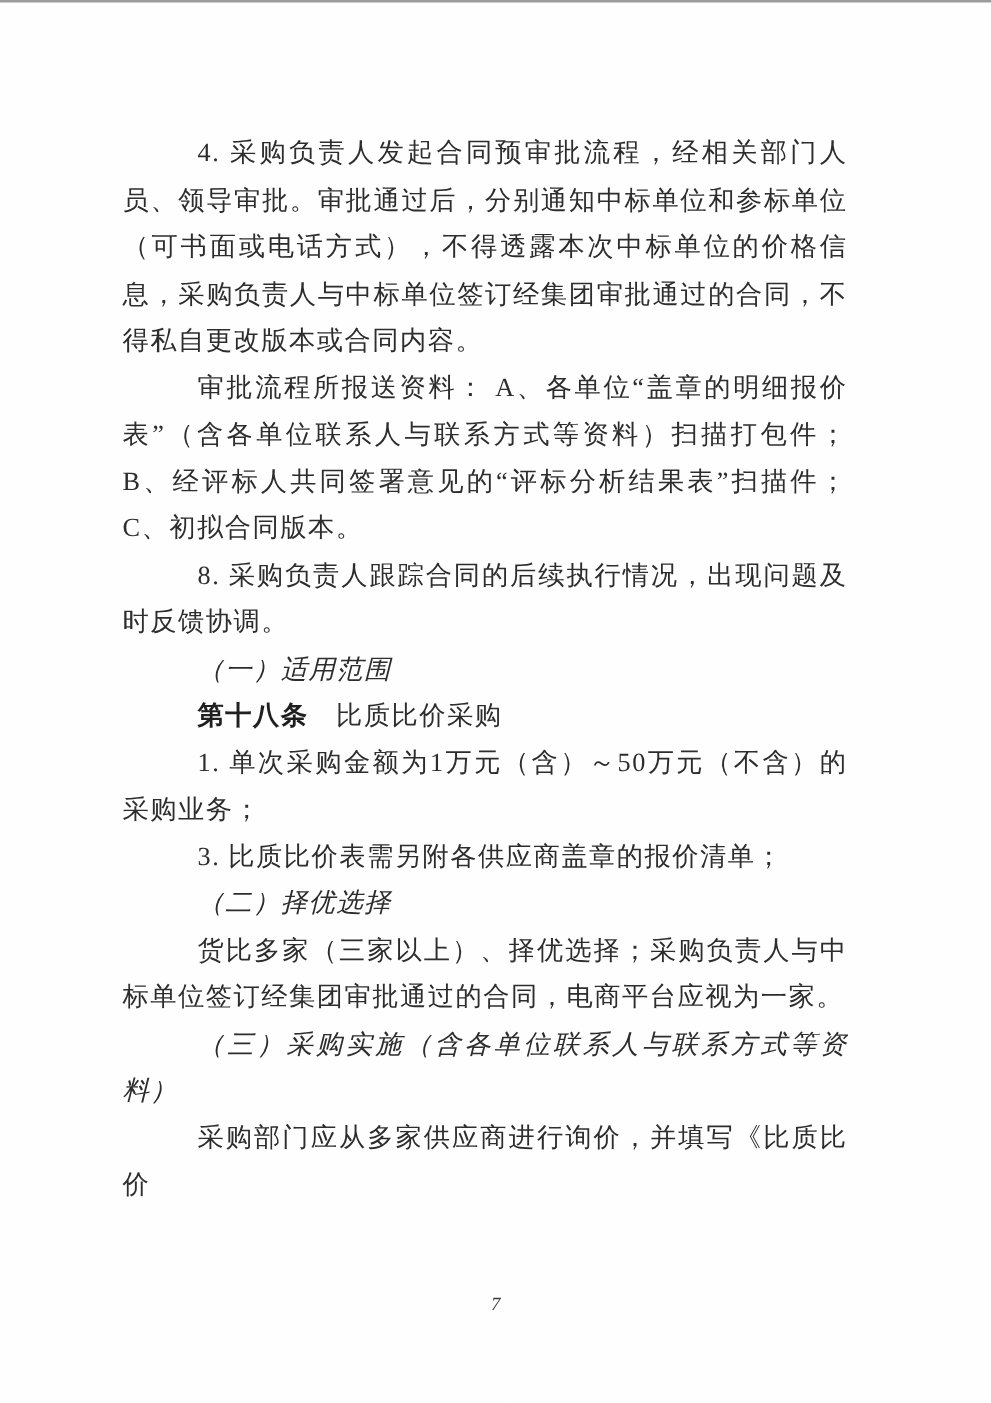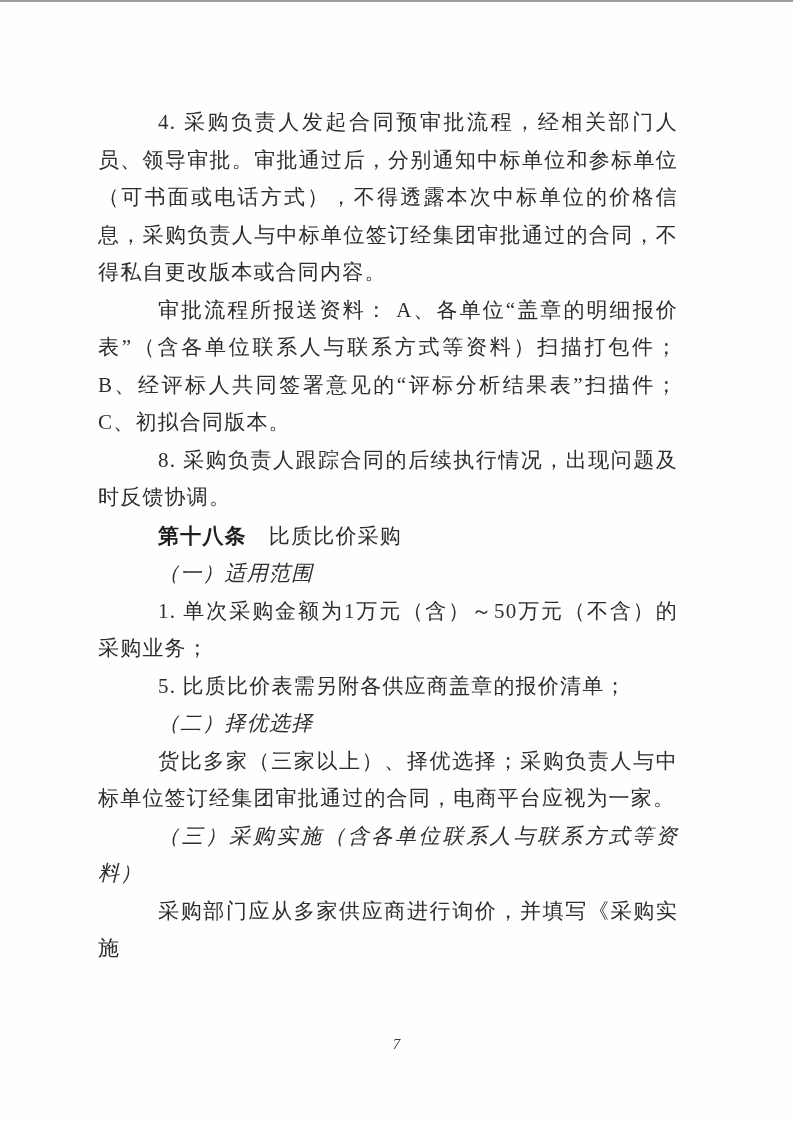--- a/index.html
+++ b/index.html
@@ -68,37 +68,37 @@
   <div class="scan-edge"></div>
 
   <main class="content">
 
     <p class="para">4. 采购负责人发起合同预审批流程，经相关部门人员、领导审批。审批通过后，分别通知中标单位和参标单位（可书面或电话方式），不得透露本次中标单位的价格信息，采购负责人与中标单位签订经集团审批通过的合同，不得私自更改版本或合同内容。</p>
 
     <p class="para">审批流程所报送资料： A、各单位“盖章的明细报价表”（含各单位联系人与联系方式等资料）扫描打包件；B、经评标人共同签署意见的“评标分析结果表”扫描件；C、初拟合同版本。</p>
 
     <p class="para">8. 采购负责人跟踪合同的后续执行情况，出现问题及时反馈协调。</p>
 
+    <p class="para kai">（一）适用范围</p>
+
     <p class="para article-heading">
       <span class="article-label">第十八条</span><span>比质比价采购</span>
     </p>
 
-    <p class="para kai">（一）适用范围</p>
-
     <p class="para">1. 单次采购金额为1万元（含）～50万元（不含）的采购业务；</p>
 
 
-    <p class="para">5. 比质比价表需另附各供应商盖章的报价清单；</p>
+    <p class="para">3. 比质比价表需另附各供应商盖章的报价清单；</p>
 
 
     <p class="para kai">（二）择优选择</p>
 
     <p class="para">货比多家（三家以上）、择优选择；采购负责人与中标单位签订经集团审批通过的合同，电商平台应视为一家。</p>
 
     <p class="para kai">（三）采购实施（含各单位联系人与联系方式等资料）</p>
 
-    <p class="para">采购部门应从多家供应商进行询价，并填写《采购实施</p>
+    <p class="para">采购部门应从多家供应商进行询价，并填写《比质比价</p>
 
   </main>
 
   <div class="page-number">7</div>
 
 </div>
 
 </body></html>

